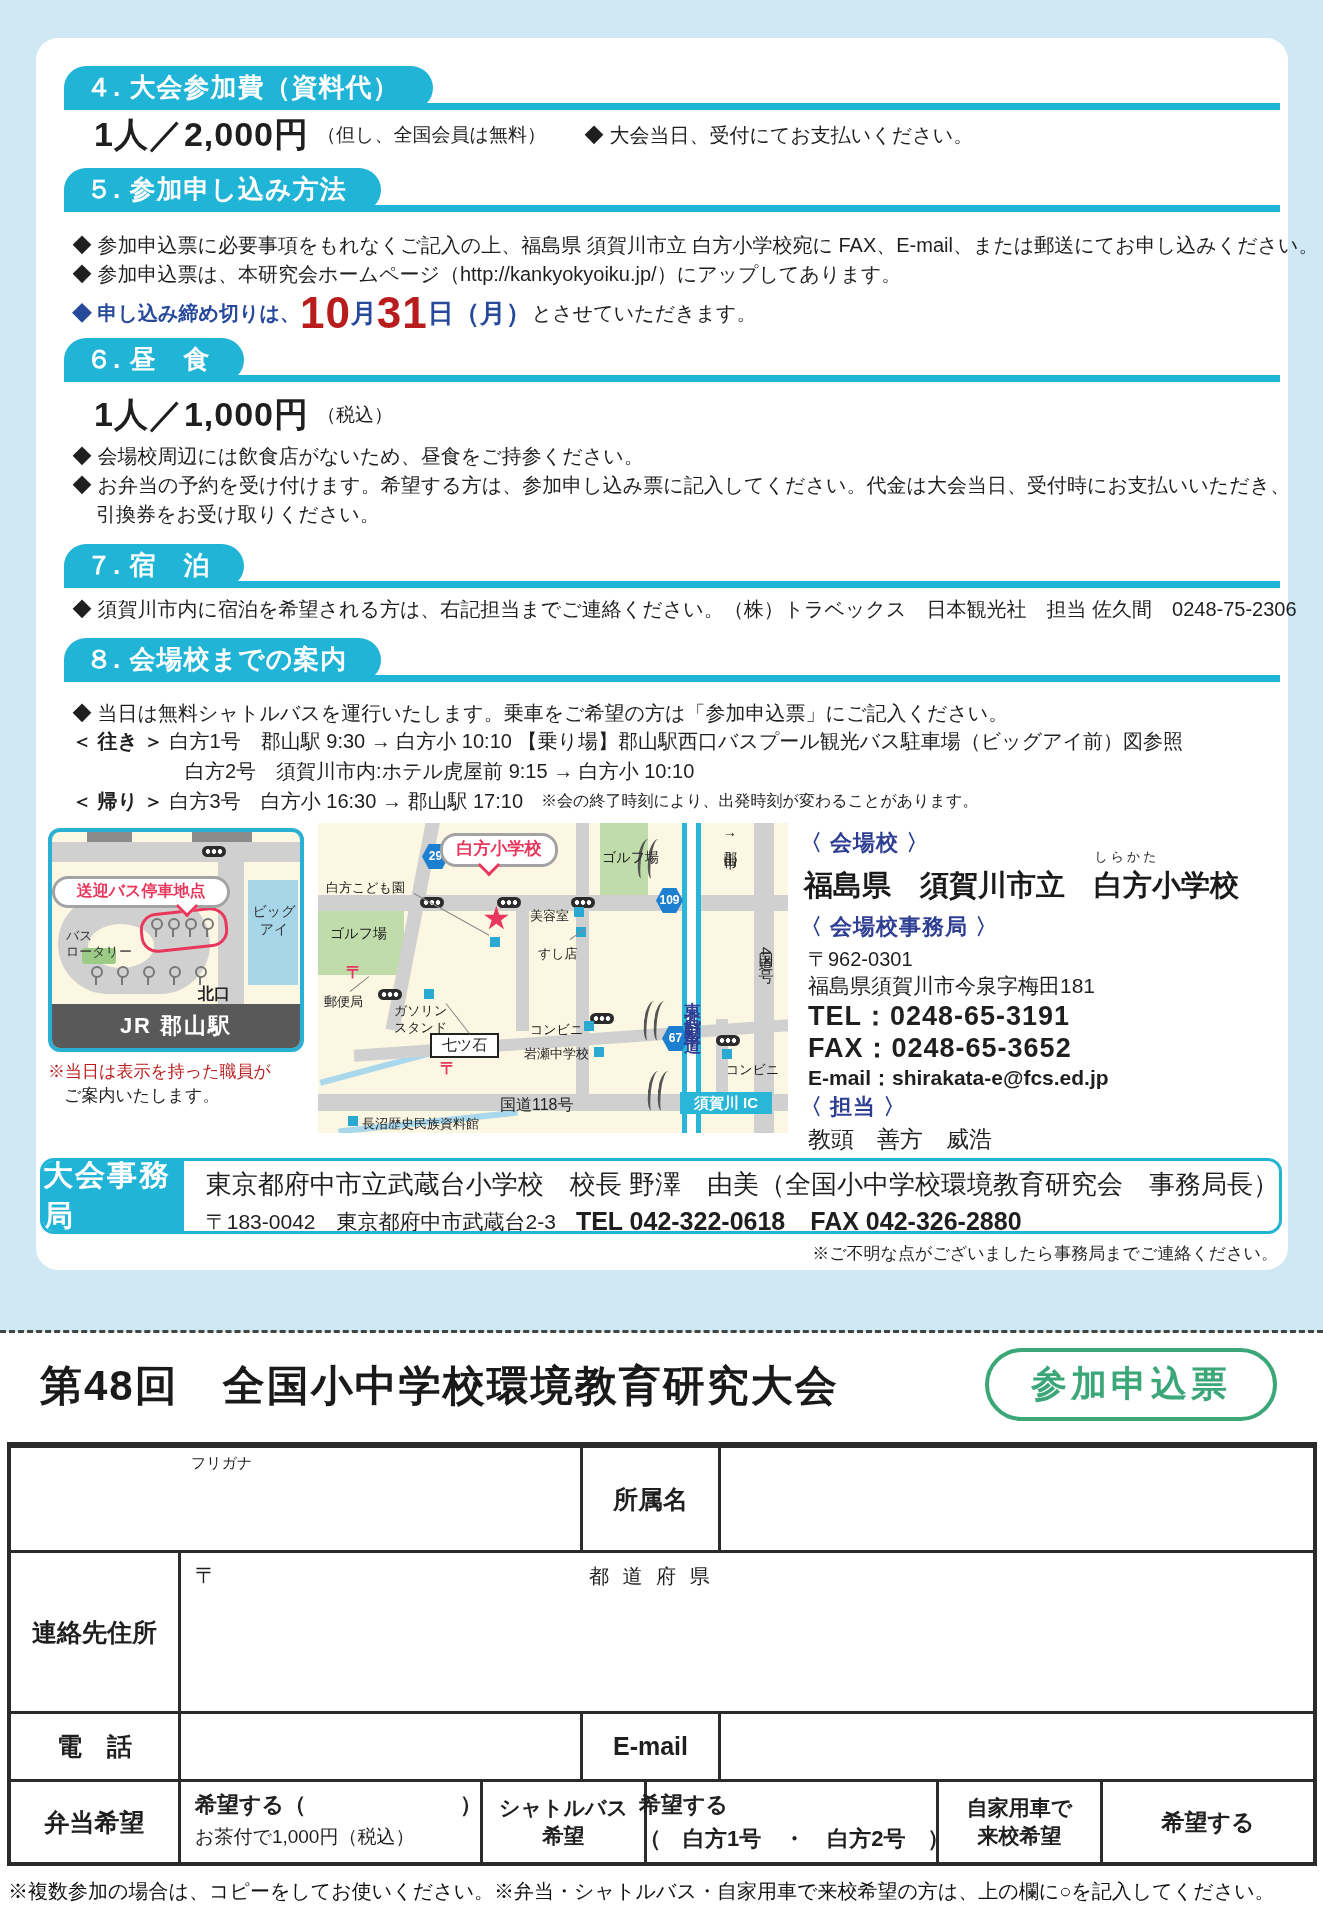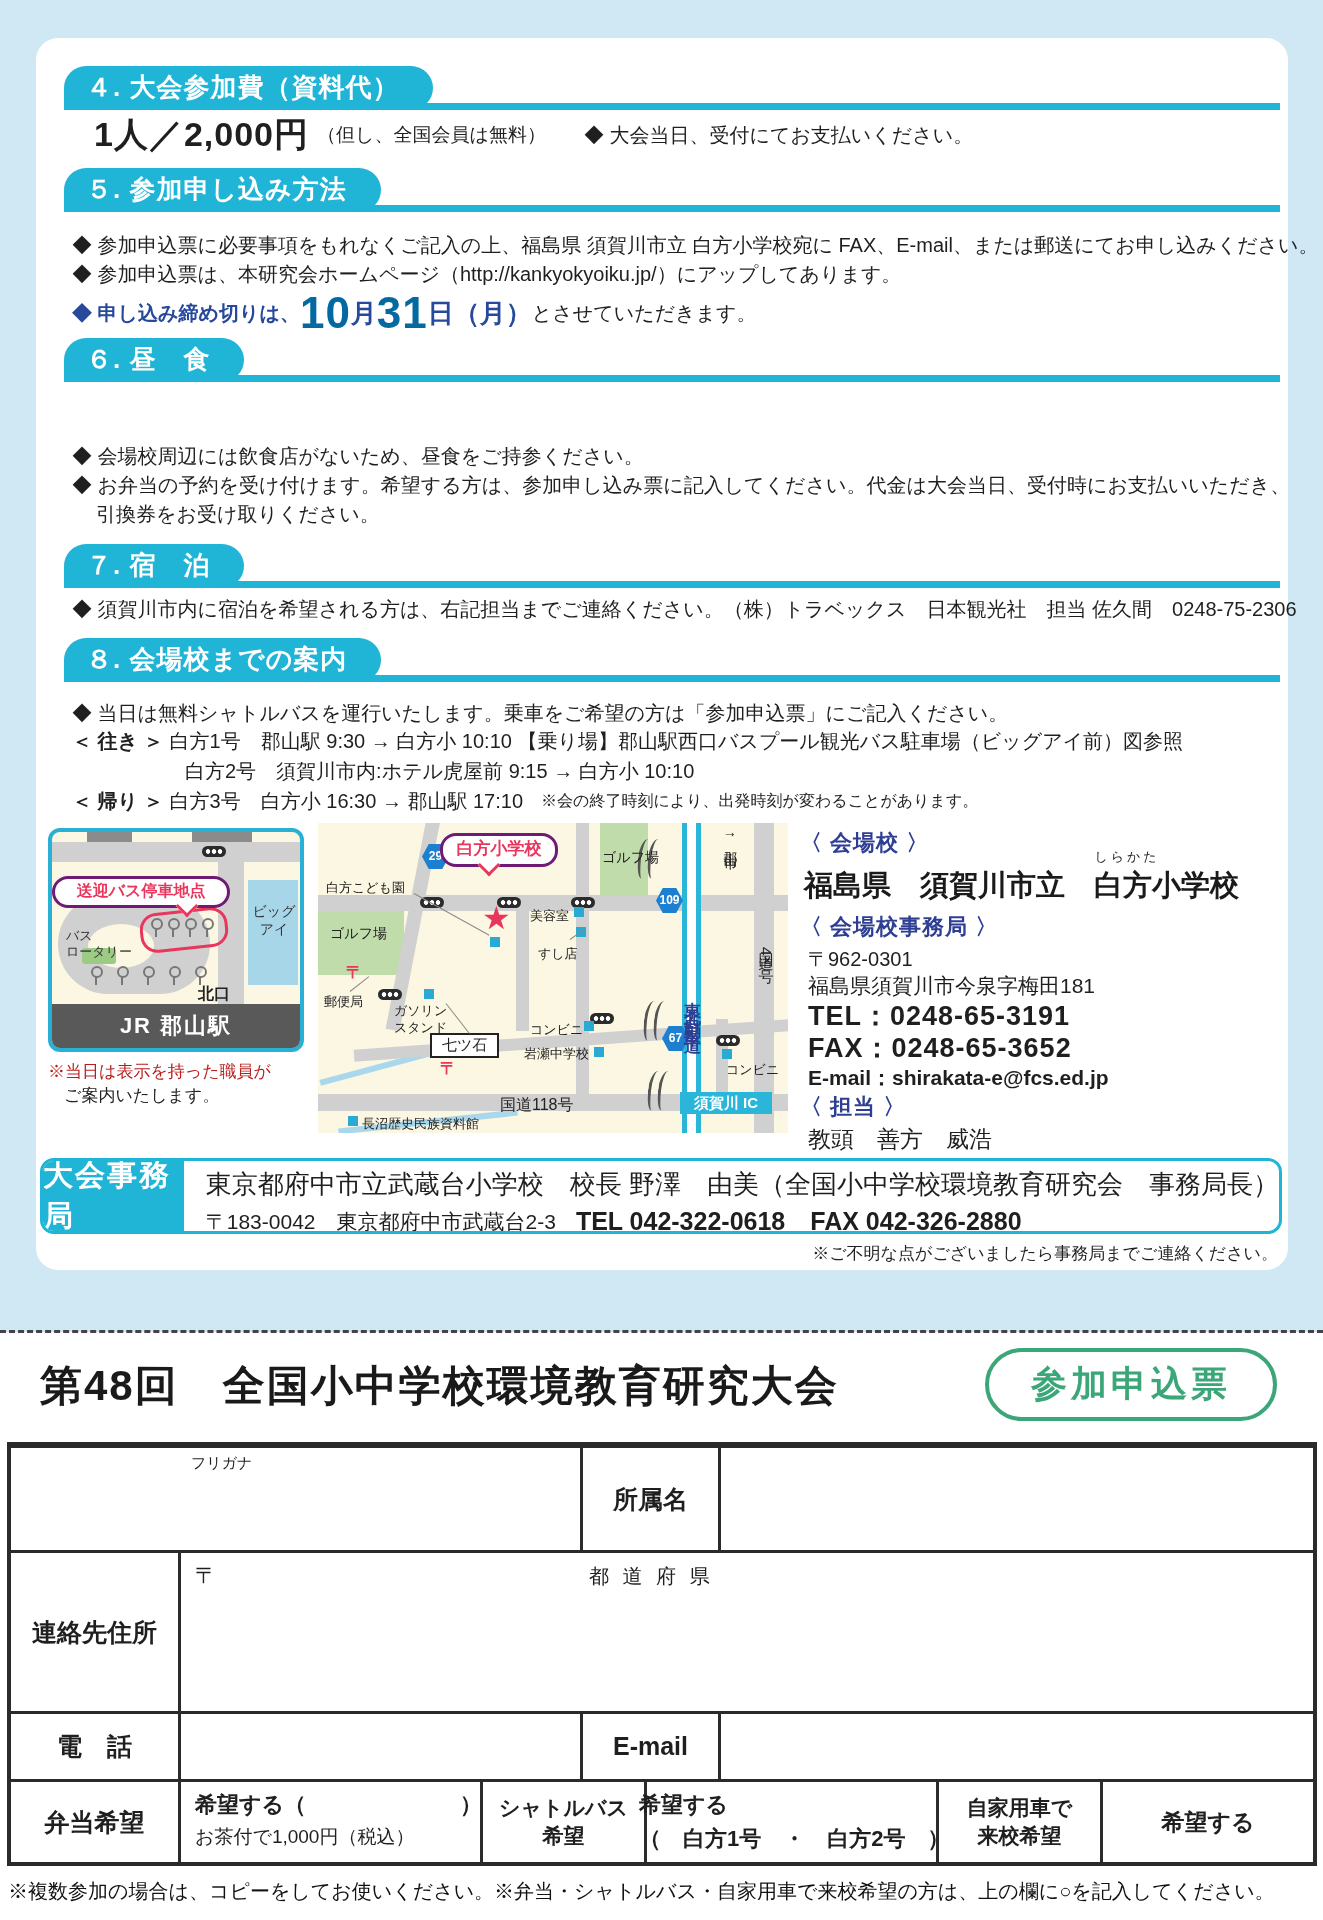--- a/index.html
+++ b/index.html
@@ -13,36 +13,36 @@
   
   .sec{position:absolute;left:28px;right:8px;height:44px;}
   .sec-bar{position:absolute;left:2px;right:0;bottom:0;height:7px;background:#20b4d6;}
   .sec-tab{position:absolute;left:0;top:0;height:44px;line-height:42px;background:#20b4d6;color:#fff;
            font-size:26px;font-weight:bold;padding:0 34px 0 22px;border-radius:22px 22px 22px 0;letter-spacing:1px;}
   .body{font-size:20px;color:#1f1f1f;}
   .big-price{font-size:34px;font-weight:bold;letter-spacing:1px;}
   .paren{font-size:19px;margin-left:8px;}
   .rowflex{display:flex;align-items:center;}
   .blue-t{color:#27499c;font-weight:bold;}
-  .d-num{font-size:44px;font-weight:bold;color:#0369a1;letter-spacing:1px;}
+  .d-num{font-size:44px;font-weight:bold;color:#b91c1c;letter-spacing:1px;}
   .d-unit{font-size:26px;font-weight:bold;color:#27499c;}
   .small-note{font-size:16px;color:#222;}
   
   .inset-map{position:absolute;left:12px;top:790px;width:256px;height:224px;background:#fbf7e2;
              border:4px solid #2ab0d5;border-radius:12px;box-sizing:border-box;overflow:hidden;}
   .gray-road{position:absolute;background:#d0d0d0;}
   .dk-block{position:absolute;background:#8b8b8b;}
   .pole{position:relative;width:10px;height:19px;display:inline-block;}
   .pole::before{content:"";position:absolute;top:0;left:1px;width:8px;height:8px;border:2px solid #777;border-radius:50%;}
   .pole::after{content:"";position:absolute;top:11px;left:5px;width:2px;height:8px;background:#777;}
   .buspill{position:absolute;width:24px;height:11px;border-radius:6px;background:#2b2b2b;
     background-image:radial-gradient(circle at 6px 5.5px,#fff 2px,transparent 2.6px),
                      radial-gradient(circle at 12px 5.5px,#fff 2px,transparent 2.6px),
                      radial-gradient(circle at 18px 5.5px,#fff 2px,transparent 2.6px);}
-  .red-bubble{position:absolute;background:#fff;border:3px solid #701a75;border-radius:16px;
+  .red-bubble{position:absolute;background:#fff;border:3px solid #a3a3a3;border-radius:16px;
               color:#e8365c;font-weight:bold;text-align:center;}
   .bubble-ptr{position:absolute;width:13px;height:13px;background:#fff;border-right:3px solid #e8365c;
               border-bottom:3px solid #e8365c;transform:rotate(45deg);}
   .station-band{position:absolute;left:0;right:0;bottom:0;height:44px;background:#595959;color:#fff;
                 font-size:22px;font-weight:bold;text-align:center;line-height:44px;letter-spacing:2px;}
   .main-map{position:absolute;left:282px;top:785px;width:470px;height:310px;background:#fbf7e2;overflow:hidden;}
   .map-label{position:absolute;font-size:13px;color:#222;white-space:nowrap;}
   .bluesq{position:absolute;width:10px;height:10px;background:#2aa9d2;}
   .hex{position:absolute;width:27px;height:27px;background:#1d7fd0;color:#fff;font-size:12px;font-weight:bold;
        text-align:center;line-height:27px;clip-path:polygon(25% 4%,75% 4%,100% 50%,75% 96%,25% 96%,0% 50%);}
@@ -104,20 +104,24 @@
         <span class="d-num">10</span>
         <span class="d-unit">月</span>
         <span class="d-num">31</span>
         <span class="d-unit">日（月）</span>
         <span class="body">とさせていただきます。</span>
       </div>
 
       <div class="sec" style="top:300px">
         <div class="sec-bar"></div>
         <div class="sec-tab">６. 昼　食</div>
+      </div>
+      <div class="abs rowflex nowrap" style="left:58px;top:354px">
+        <span class="big-price">1人／1,000円</span>
+        <span class="paren">（税込）</span>
       </div>
       <div class="abs body nowrap" style="left:36px;top:405px">◆ 会場校周辺には飲食店がないため、昼食をご持参ください。</div>
       <div class="abs body nowrap" style="left:36px;top:434px">◆ お弁当の予約を受け付けます。希望する方は、参加申し込み票に記入してください。代金は大会当日、受付時にお支払いいただき、</div>
       <div class="abs body nowrap" style="left:60px;top:463px">引換券をお受け取りください。</div>
 
       <div class="sec" style="top:506px">
         <div class="sec-bar"></div>
         <div class="sec-tab">７. 宿　泊</div>
       </div>
       <div class="abs body nowrap" style="left:36px;top:558px">◆ 須賀川市内に宿泊を希望される方は、右記担当までご連絡ください。（株）トラベックス　日本観光社　担当 佐久間　0248-75-2306</div>

